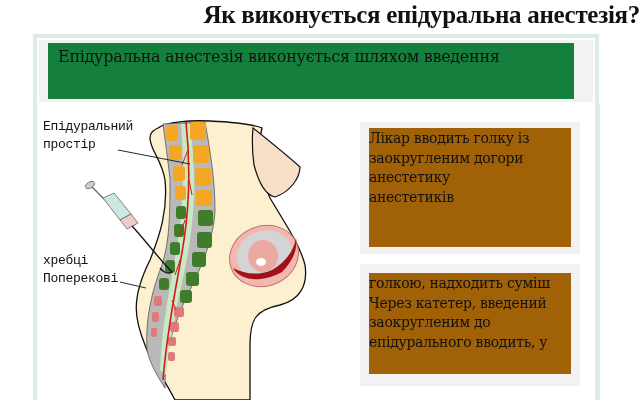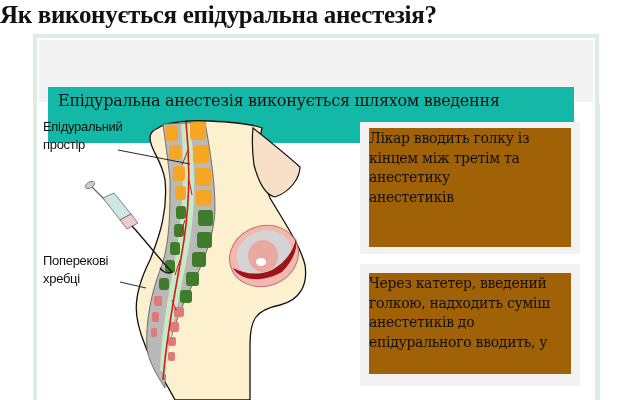--- a/index.html
+++ b/index.html
@@ -1,27 +1,27 @@
 <!DOCTYPE html>
 <html><head>
 <meta charset="utf-8">
 <style>
   html,body{margin:0;padding:0;background:#fff;}
   body{width:640px;height:400px;overflow:hidden;position:relative;font-family:"DejaVu Serif","Liberation Serif",serif;color:#111;}
-  .title{position:absolute;left:0;top:0;width:640px;text-align:left;font-family:"Liberation Serif",serif;font-weight:bold;font-size:25px;line-height:30px;letter-spacing:-0.3px;}
+  .title{position:absolute;left:0;top:0;width:640px;text-align:right;font-family:"Liberation Serif",serif;font-weight:bold;font-size:25px;line-height:30px;letter-spacing:-0.3px;}
   .frame{position:absolute;left:33px;top:34px;width:566px;height:380px;border:4px solid #dcede3;background:#fff;box-sizing:border-box;}
   .intro{position:absolute;left:39px;top:40px;width:554px;height:62px;background:#f2f2f2;}
-  .intro-inner{position:absolute;left:9px;top:3px;width:526px;height:56px;background:#14b8a6;font-family:"DejaVu Serif",serif;font-size:16px;line-height:27px;padding-left:10px;box-sizing:border-box;letter-spacing:-0.3px;margin-top:44px;}
+  .intro-inner{position:absolute;left:9px;top:3px;width:526px;height:56px;background:#15803d;font-family:"DejaVu Serif",serif;font-size:16px;line-height:27px;padding-left:10px;box-sizing:border-box;letter-spacing:-0.3px;}
   .box{position:absolute;background:#f2f2f2;}
   .box-inner{position:absolute;background:#a16207;font-family:"DejaVu Serif",serif;font-size:14px;line-height:19.5px;letter-spacing:-0.3px;padding:1px 0 0 0;}
   .box1{left:360px;top:122px;width:220px;height:132px;}
   .box1 .box-inner{left:9px;top:6px;width:202px;height:118px;}
   .box2{left:360px;top:264px;width:220px;height:122px;}
   .box2 .box-inner{left:9px;top:9px;width:202px;height:100px;}
-  .label{position:absolute;font-family:Liberation Sans, sans-serif;font-size:13px;line-height:18px;letter-spacing:-0.3px;}
+  .label{position:absolute;font-family:Liberation Mono, monospace;font-size:13px;line-height:18px;letter-spacing:-0.3px;}
   .label-epidural{left:43px;top:118px;}
   .label-lumbar{left:43px;top:252px;}
   .illus{position:absolute;left:0;top:0;}
   .sidebar-line{position:absolute;left:596px;top:104px;width:4px;height:296px;background:#dcede3;}
 </style>
 </head>
 <body>
 
 <div class="title">Як виконується епідуральна анестезія?</div>
 
@@ -103,35 +103,35 @@
   <line x1="118" y1="150" x2="190" y2="164" stroke="#111" stroke-width="0.9"></line>
   <line x1="120" y1="282" x2="146" y2="288" stroke="#111" stroke-width="0.9"></line>
 </svg>
 
 <div class="label label-epidural">
   <div>Епідуральний</div>
   <div>простір</div>
 </div>
 
 <div class="label label-lumbar">
+  <div>хребці</div>
   <div>Поперекові</div>
-  <div>хребці</div>
 </div>
 
 <div class="box box1">
   <div class="box-inner">
     <div>Лікар вводить голку із</div>
-    <div>кінцем між третім та</div>
+    <div>заокругленим догори</div>
     <div>анестетику</div>
     <div>анестетиків</div>
   </div>
 </div>
 
 <div class="box box2">
   <div class="box-inner">
+    <div>голкою, надходить суміш</div>
     <div>Через катетер, введений</div>
-    <div>голкою, надходить суміш</div>
-    <div>анестетиків до</div>
+    <div>заокругленим до</div>
     <div>епідурального вводить, у</div>
   </div>
 </div>
 
 <div class="sidebar-line"></div>
 
 </body></html>

